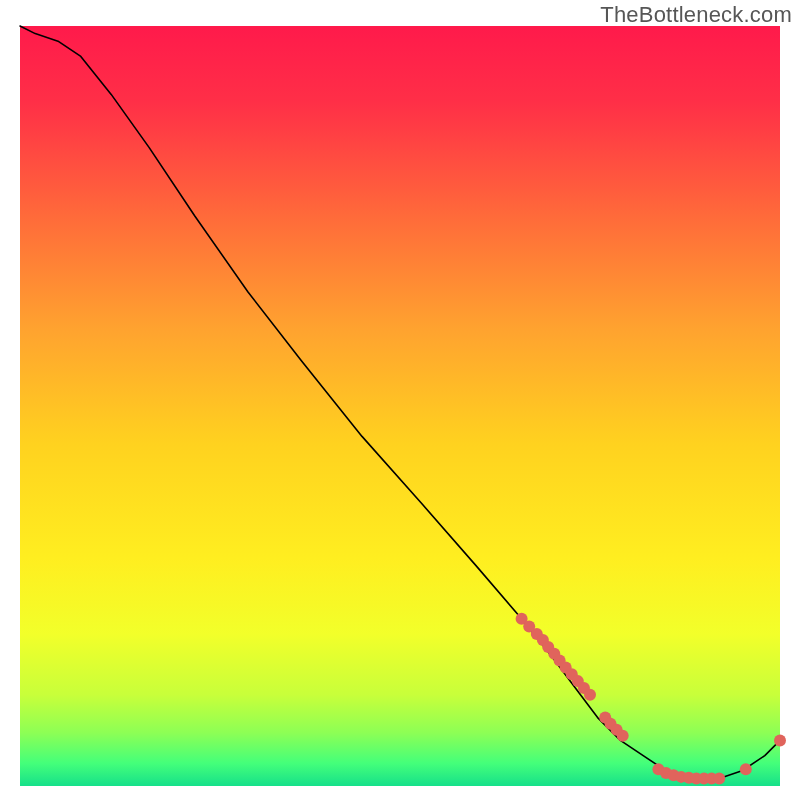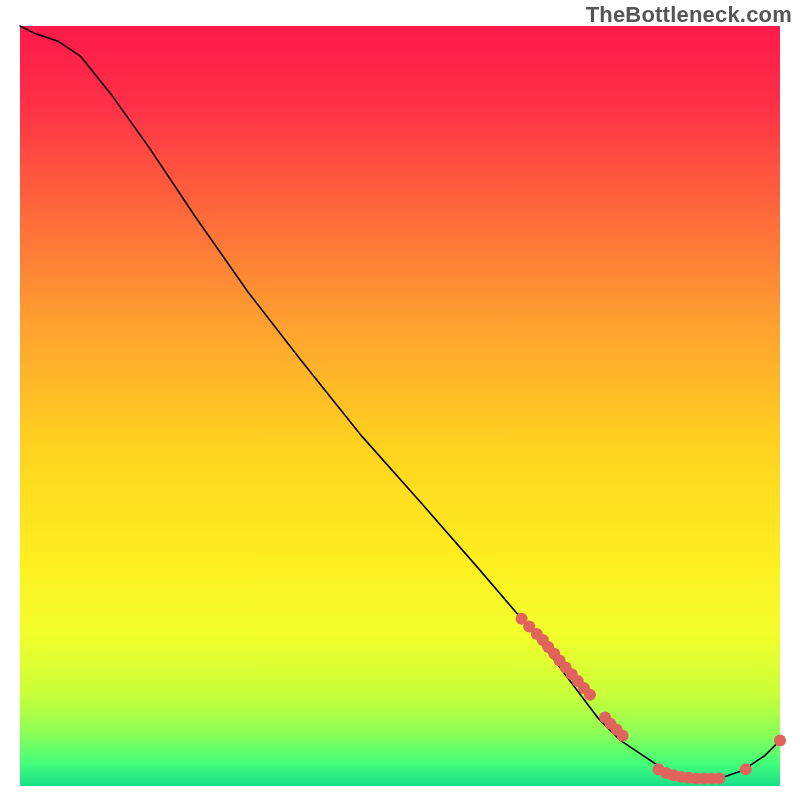--- a/index.html
+++ b/index.html
@@ -14,21 +14,21 @@
     position: relative;
     width: 800px;
     height: 800px;
   }
   .watermark {
     position: absolute;
     top: 2px;
     right: 8px;
     font-family: Arial, Helvetica, sans-serif;
     font-size: 22px;
-    font-weight: 700;
+    font-weight: 400;
     color: #565656;
     letter-spacing: 0.2px;
     z-index: 3;
     user-select: none;
   }
   svg.plot {
     position: absolute;
     left: 0;
     top: 0;
     width: 800px;

